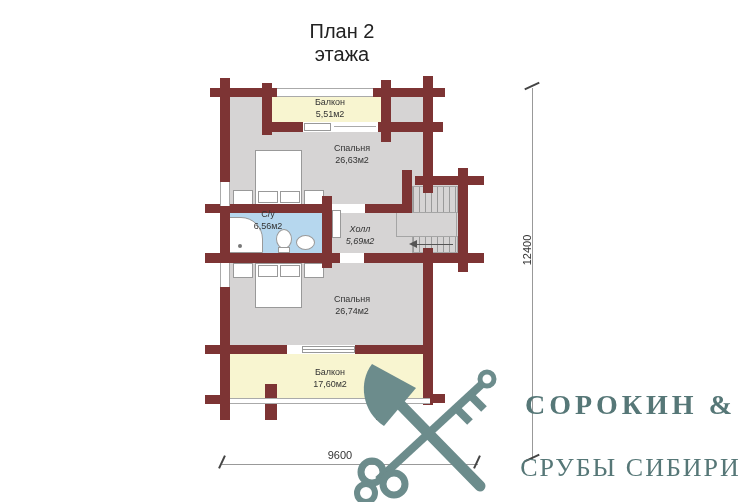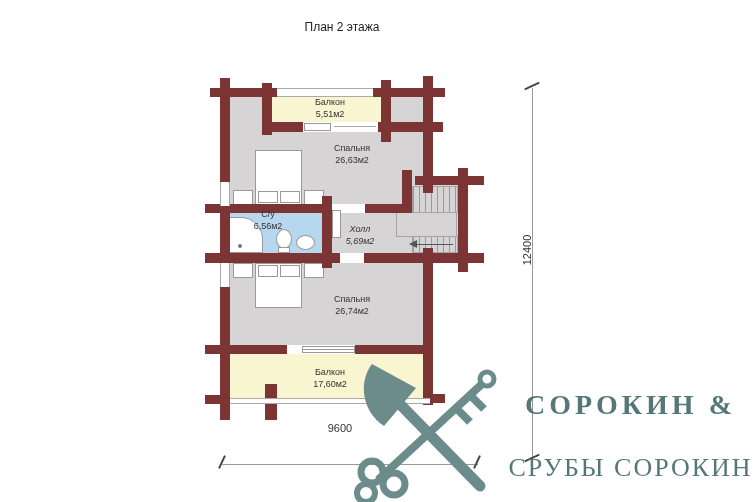--- a/index.html
+++ b/index.html
@@ -15,21 +15,21 @@
   .win-v{border-left:1px solid #aaa;border-right:1px solid #aaa;}
   .door-sym{position:absolute;z-index:5;box-sizing:border-box;border:1px solid #999;
             background:linear-gradient(#fff 0 45%,#999 45% 58%,#fff 58% 100%);}
   .label{position:absolute;z-index:10;font-size:9px;line-height:12px;color:#333;text-align:center;}
   .steps{position:absolute;z-index:2;box-sizing:border-box;border:1px solid #a5a5a5;
          background:repeating-linear-gradient(90deg,#9a9a9a 0 1px,transparent 1px 6px);}
   .landing{position:absolute;background:#d6d4d4;border:1px solid #a5a5a5;z-index:2;box-sizing:border-box;}
   .dim{position:absolute;background:#999;z-index:5;}
   .tick{position:absolute;background:#444;height:2px;z-index:6;}
   .dimtext{position:absolute;z-index:6;font-size:11px;color:#333;text-align:center;}
-  .title{position:absolute;z-index:10;font-size:12px;color:#222;text-align:center;}
+  .title{position:absolute;z-index:10;font-size:20px;color:#222;text-align:center;}
   .logo-line{position:absolute;left:508px;width:245px;font-family:"Liberation Serif",serif;
              color:#567777;z-index:20;text-align:center;white-space:nowrap;}
   .logo-l1{top:389px;font-size:28px;font-weight:bold;letter-spacing:4px;}
   .logo-l2{top:420px;font-size:28px;font-weight:bold;letter-spacing:3px;}
   .logo-l3{top:453px;font-size:26px;letter-spacing:2px;}
   .arrowline{position:absolute;background:#555;z-index:6;}
   .arrowhead{position:absolute;width:0;height:0;border-top:4px solid transparent;
              border-bottom:4px solid transparent;border-right:8px solid #555;z-index:6;}
   .dot{position:absolute;background:#777;border-radius:50%;z-index:3;}
 </style>
@@ -128,31 +128,31 @@
     <div>17,60м2</div>
   </div>
 
   <div class="dim" style="left:532px;top:88px;width:1px;height:372px;"></div>
   <div class="tick" style="left:524px;top:85px;width:16px;transform:rotate(-25deg);"></div>
   <div class="tick" style="left:524px;top:457px;width:16px;transform:rotate(-25deg);"></div>
   <div class="dimtext" style="left:497px;top:244px;width:60px;transform:rotate(-90deg);">12400</div>
   <div class="dim" style="left:222px;top:464px;width:256px;height:1px;"></div>
   <div class="tick" style="left:215px;top:461px;width:14px;transform:rotate(-65deg);"></div>
   <div class="tick" style="left:470px;top:461px;width:14px;transform:rotate(-65deg);"></div>
-  <div class="dimtext" style="left:312px;top:422px;width:56px;">9600</div>
+  <div class="dimtext" style="left:312px;top:449px;width:56px;">9600</div>
 
   <svg style="position:absolute;left:350px;top:360px;z-index:19;" width="168" height="142" viewBox="0 0 168 142">
     <g fill="none" stroke="#6c8c8c">
       <line x1="40" y1="34" x2="130" y2="126" stroke-width="11" stroke-linecap="round"></line>
       <path d="M22 4 L66 28 L34 66 C12 52 8 22 22 4 Z" fill="#6c8c8c" stroke="none"></path>
       <line x1="28" y1="120" x2="132" y2="24" stroke-width="8"></line>
       <circle cx="137" cy="19" r="7" stroke-width="5"></circle>
       <line x1="106" y1="48" x2="120" y2="62" stroke-width="8"></line>
       <line x1="120" y1="35" x2="134" y2="49" stroke-width="8"></line>
       <circle cx="22" cy="112" r="11" stroke-width="7"></circle>
       <circle cx="44" cy="124" r="11" stroke-width="7"></circle>
       <circle cx="16" cy="133" r="9" stroke-width="6"></circle>
     </g>
   </svg>
   <div class="logo-line logo-l1">СОРОКИН &amp;</div>
-  <div class="logo-line logo-l3">СРУБЫ СОРОКИН</div>
+  <div class="logo-line logo-l3">СРУБЫ СИБИРИ</div>
 
 </div>
 
 </body></html>

